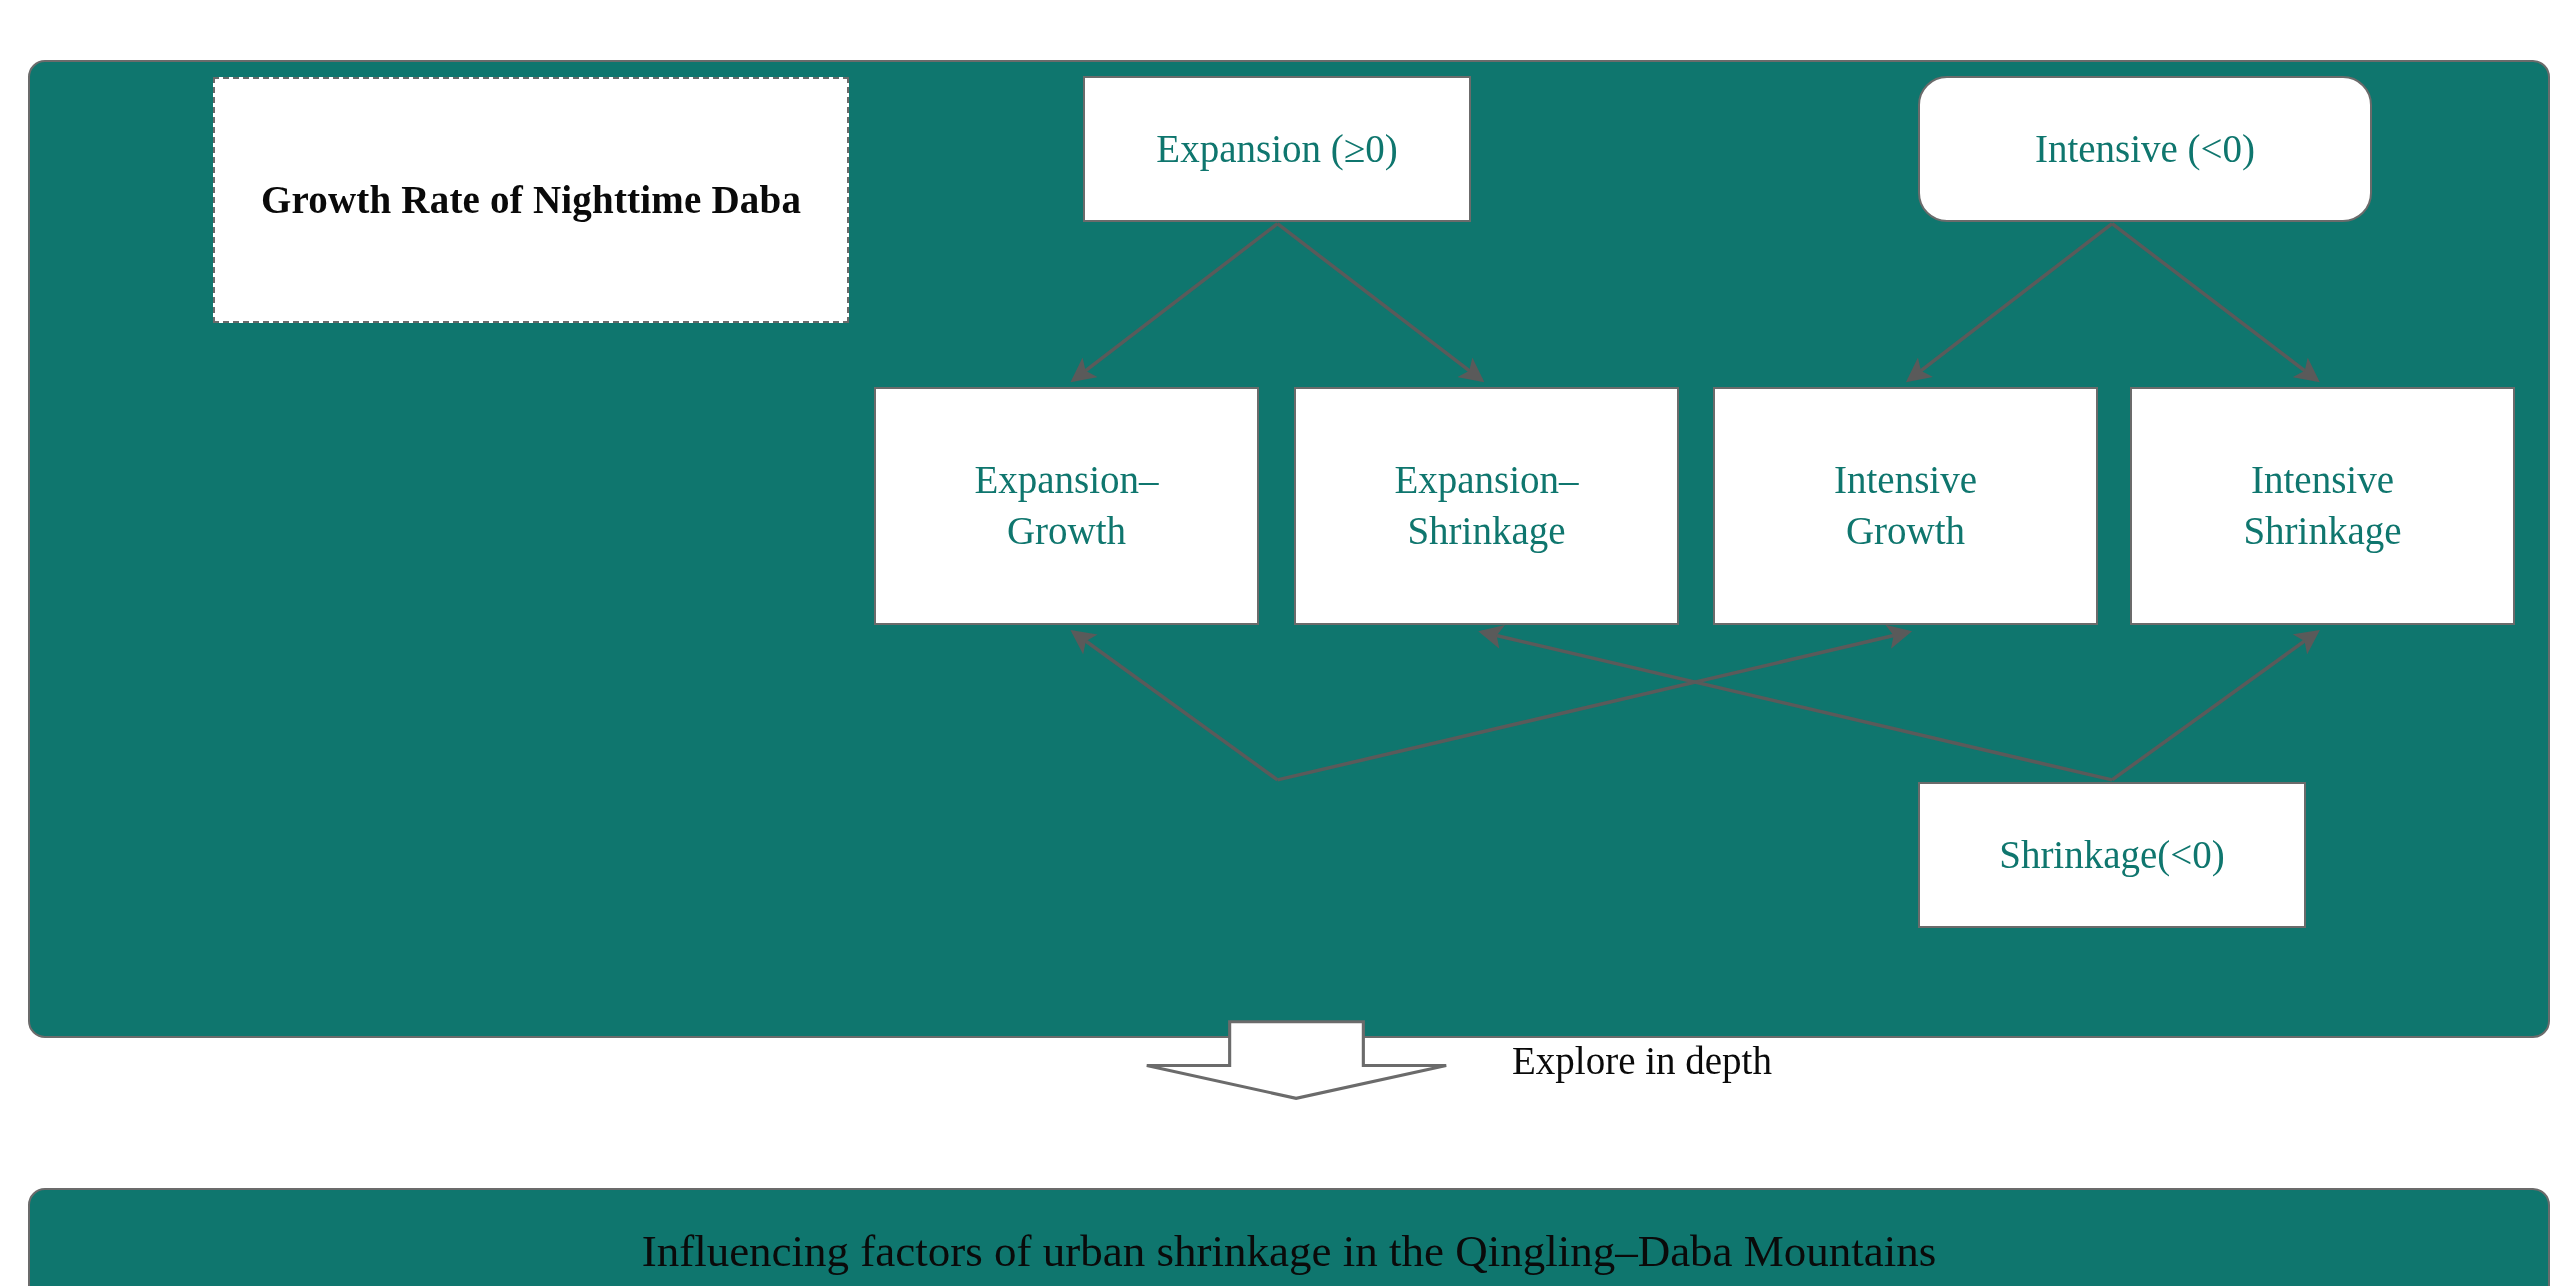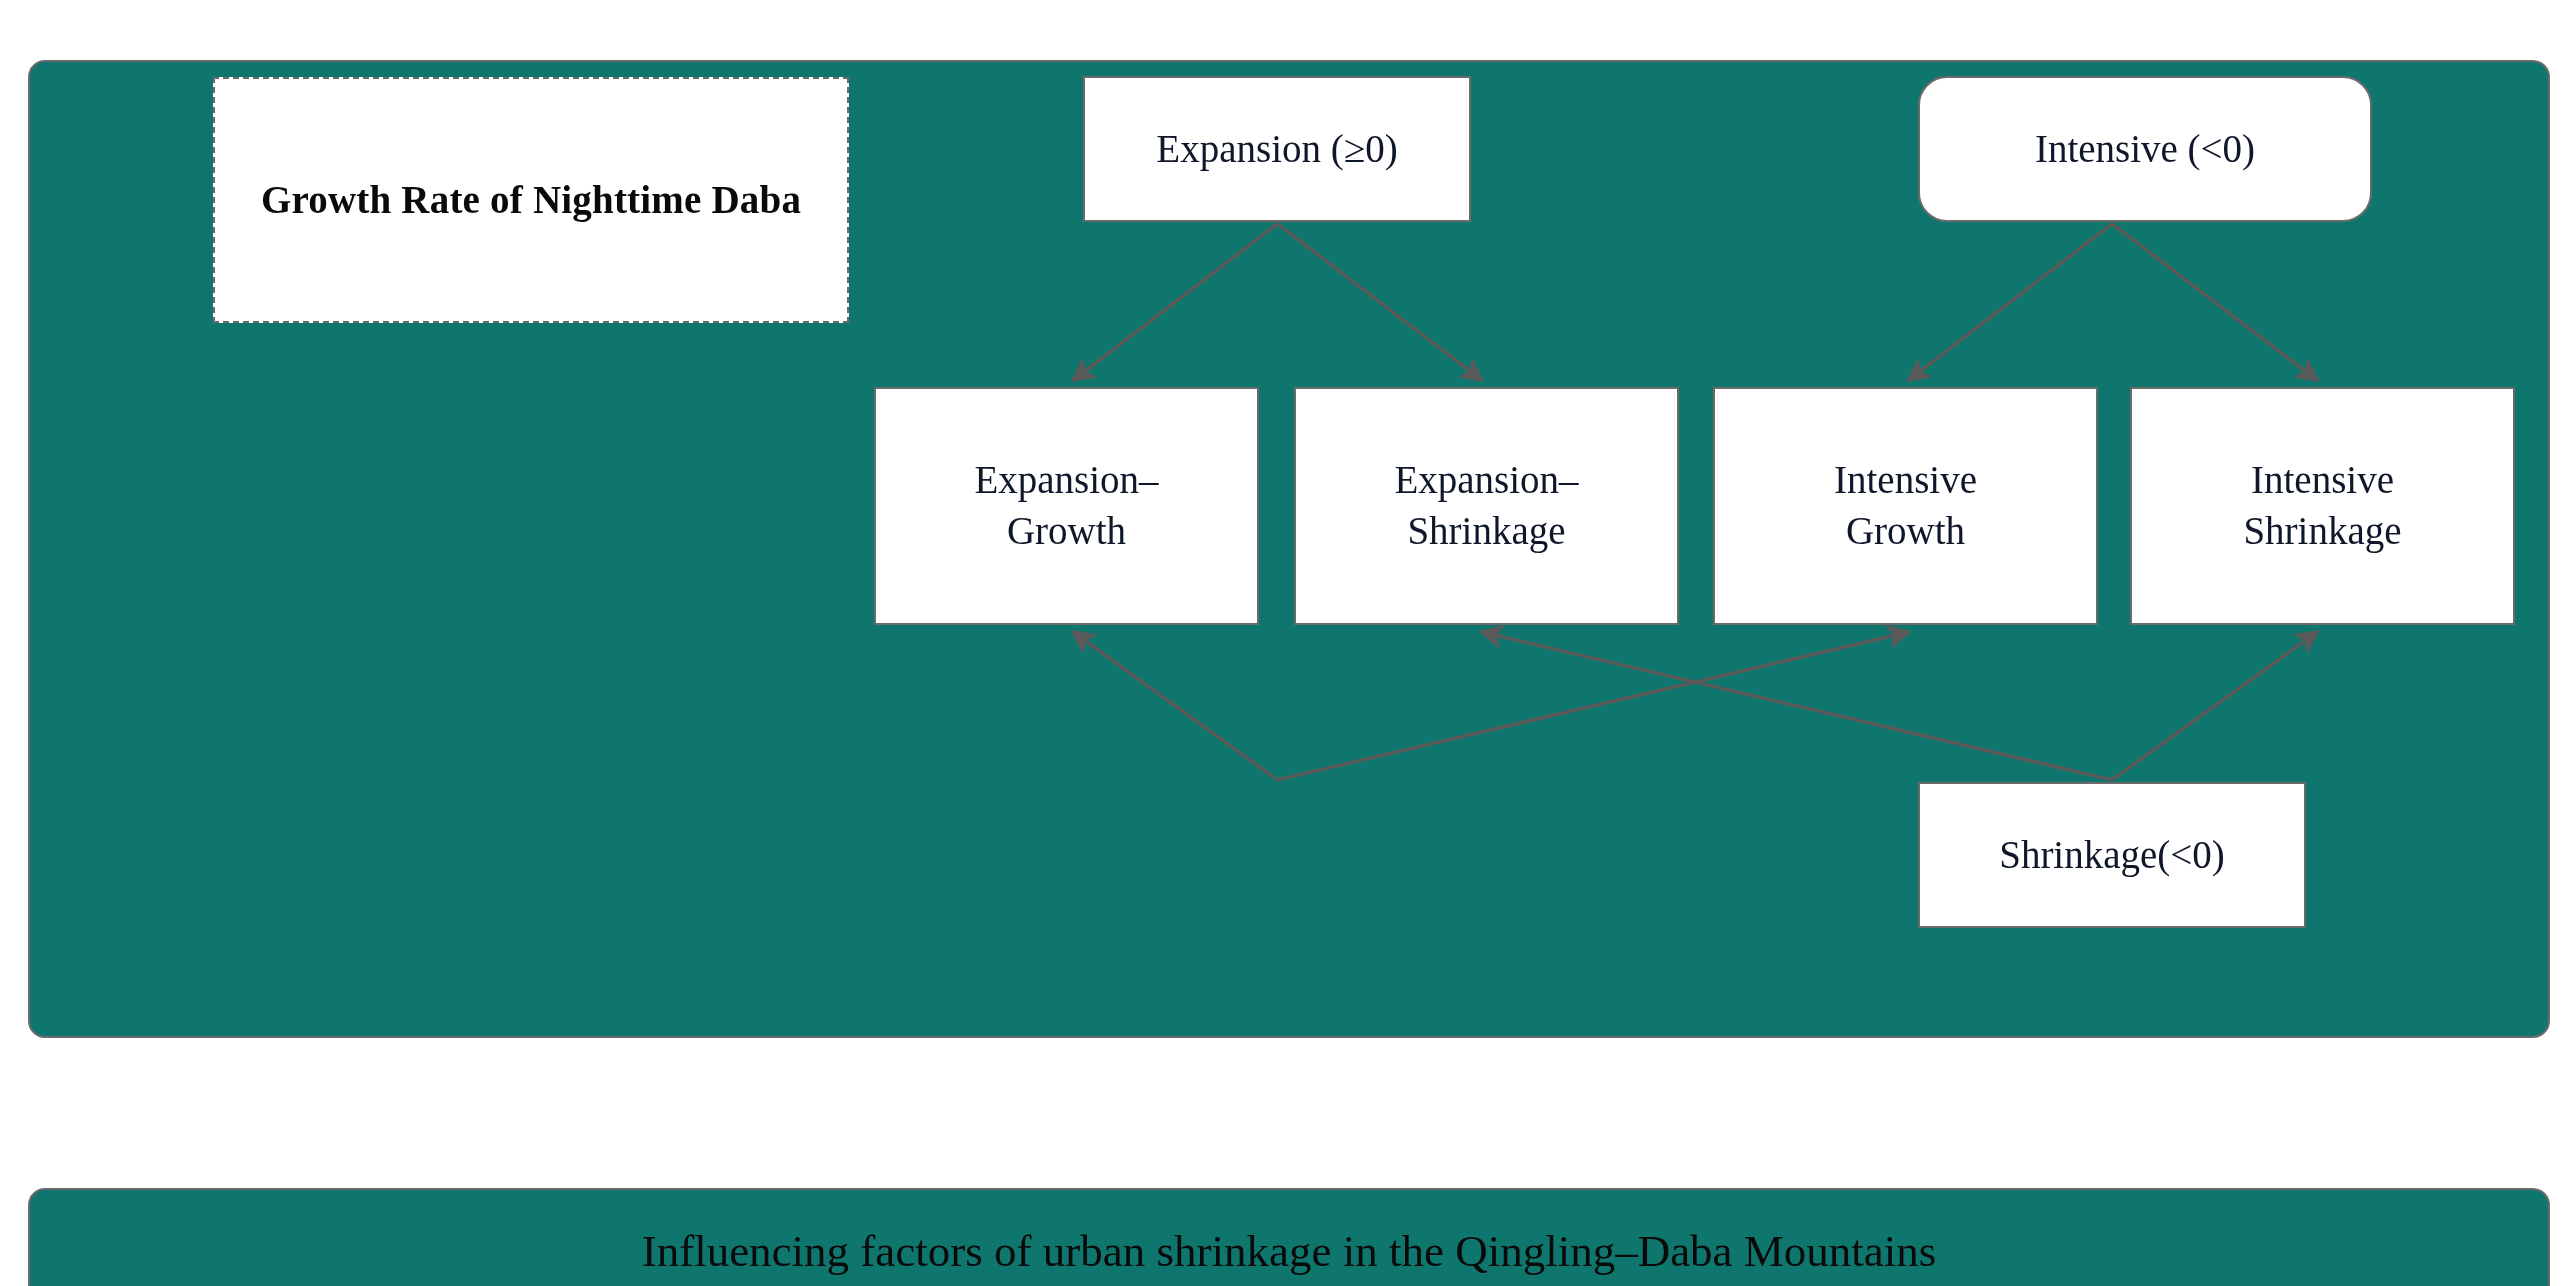--- a/index.html
+++ b/index.html
@@ -57,21 +57,21 @@
     position: absolute;
     box-sizing: border-box;
     border: 2.3px solid #6b6b6b;
     background: #ffffff;
     display: flex;
     align-items: center;
     justify-content: center;
     text-align: center;
     font-size: 39px;
     line-height: 1.30;
-    color: #0f172a;
+    color: #0f766e;
     padding: 3.1px 7.8px;
     white-space: pre-line;
   }
   
   #node-expansion { left: 1083px; top: 76px;  width: 388px; height: 146px; }
   #node-intensive { left: 1918px; top: 76px;  width: 454px; height: 146px; border-radius: 29px; }
   
   #node-exp-growth     { left: 874px; top: 387px; width: 385px; height: 238px; }
   #node-exp-shrinkage  { left: 1294px; top: 387px; width: 385px; height: 238px; }
   #node-int-growth     { left: 1713px; top: 387px; width: 385px; height: 238px; }
@@ -165,19 +165,25 @@
       <line x1="2700" y1="286" x2="2962" y2="486"></line>
 
       <line x1="1633" y1="997" x2="1372" y2="808"></line>
       <line x1="1633" y1="997" x2="2440" y2="808"></line>
 
       <line x1="2700" y1="997" x2="1894" y2="808"></line>
       <line x1="2700" y1="997" x2="2962" y2="808"></line>
     </g>
   </svg>
 
+  <div id="explore-row">
+    <svg id="down-arrow-icon" viewBox="0 0 395 110">
+      <path d="M112 6 L283 6 L283 62 L389 62 L197 104 L6 62 L112 62 Z" fill="#ffffff" stroke="#6b6b6b" stroke-width="4" stroke-linejoin="miter"></path>
+    </svg>
+    <span id="explore-label">Explore in depth</span>
+  </div>
 
   <div class="panel" id="bottom-panel">
     <span id="bottom-title">Influencing factors of urban shrinkage in the Qingling–Daba Mountains</span>
   </div>
 
 </div>
 
 
 </body></html>

